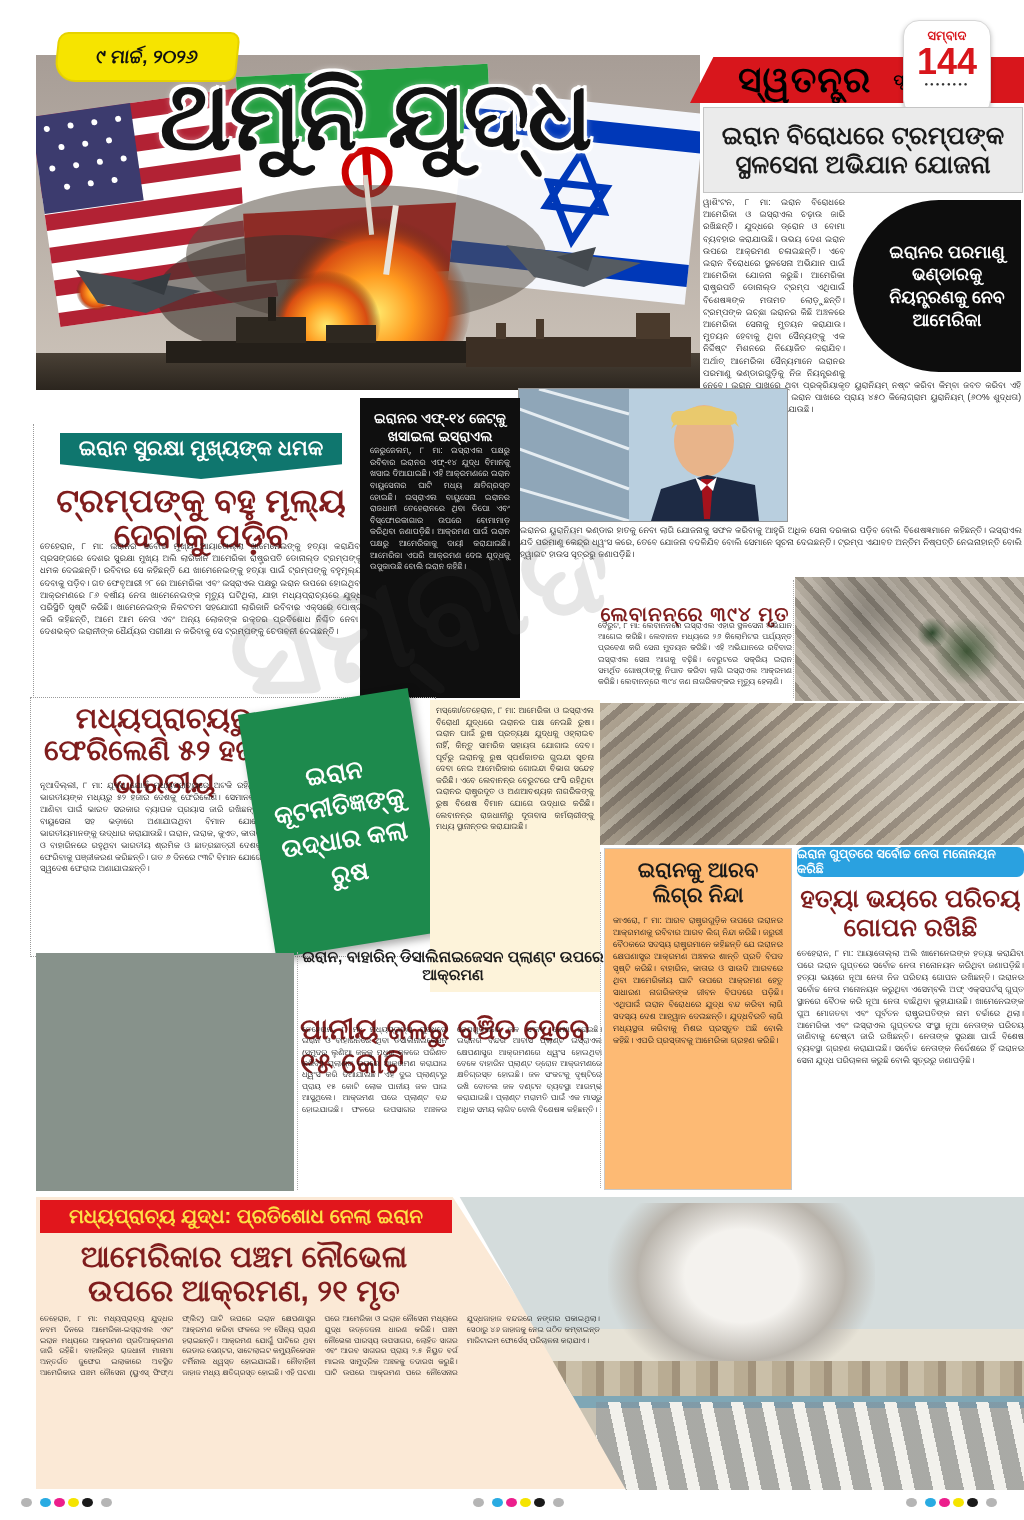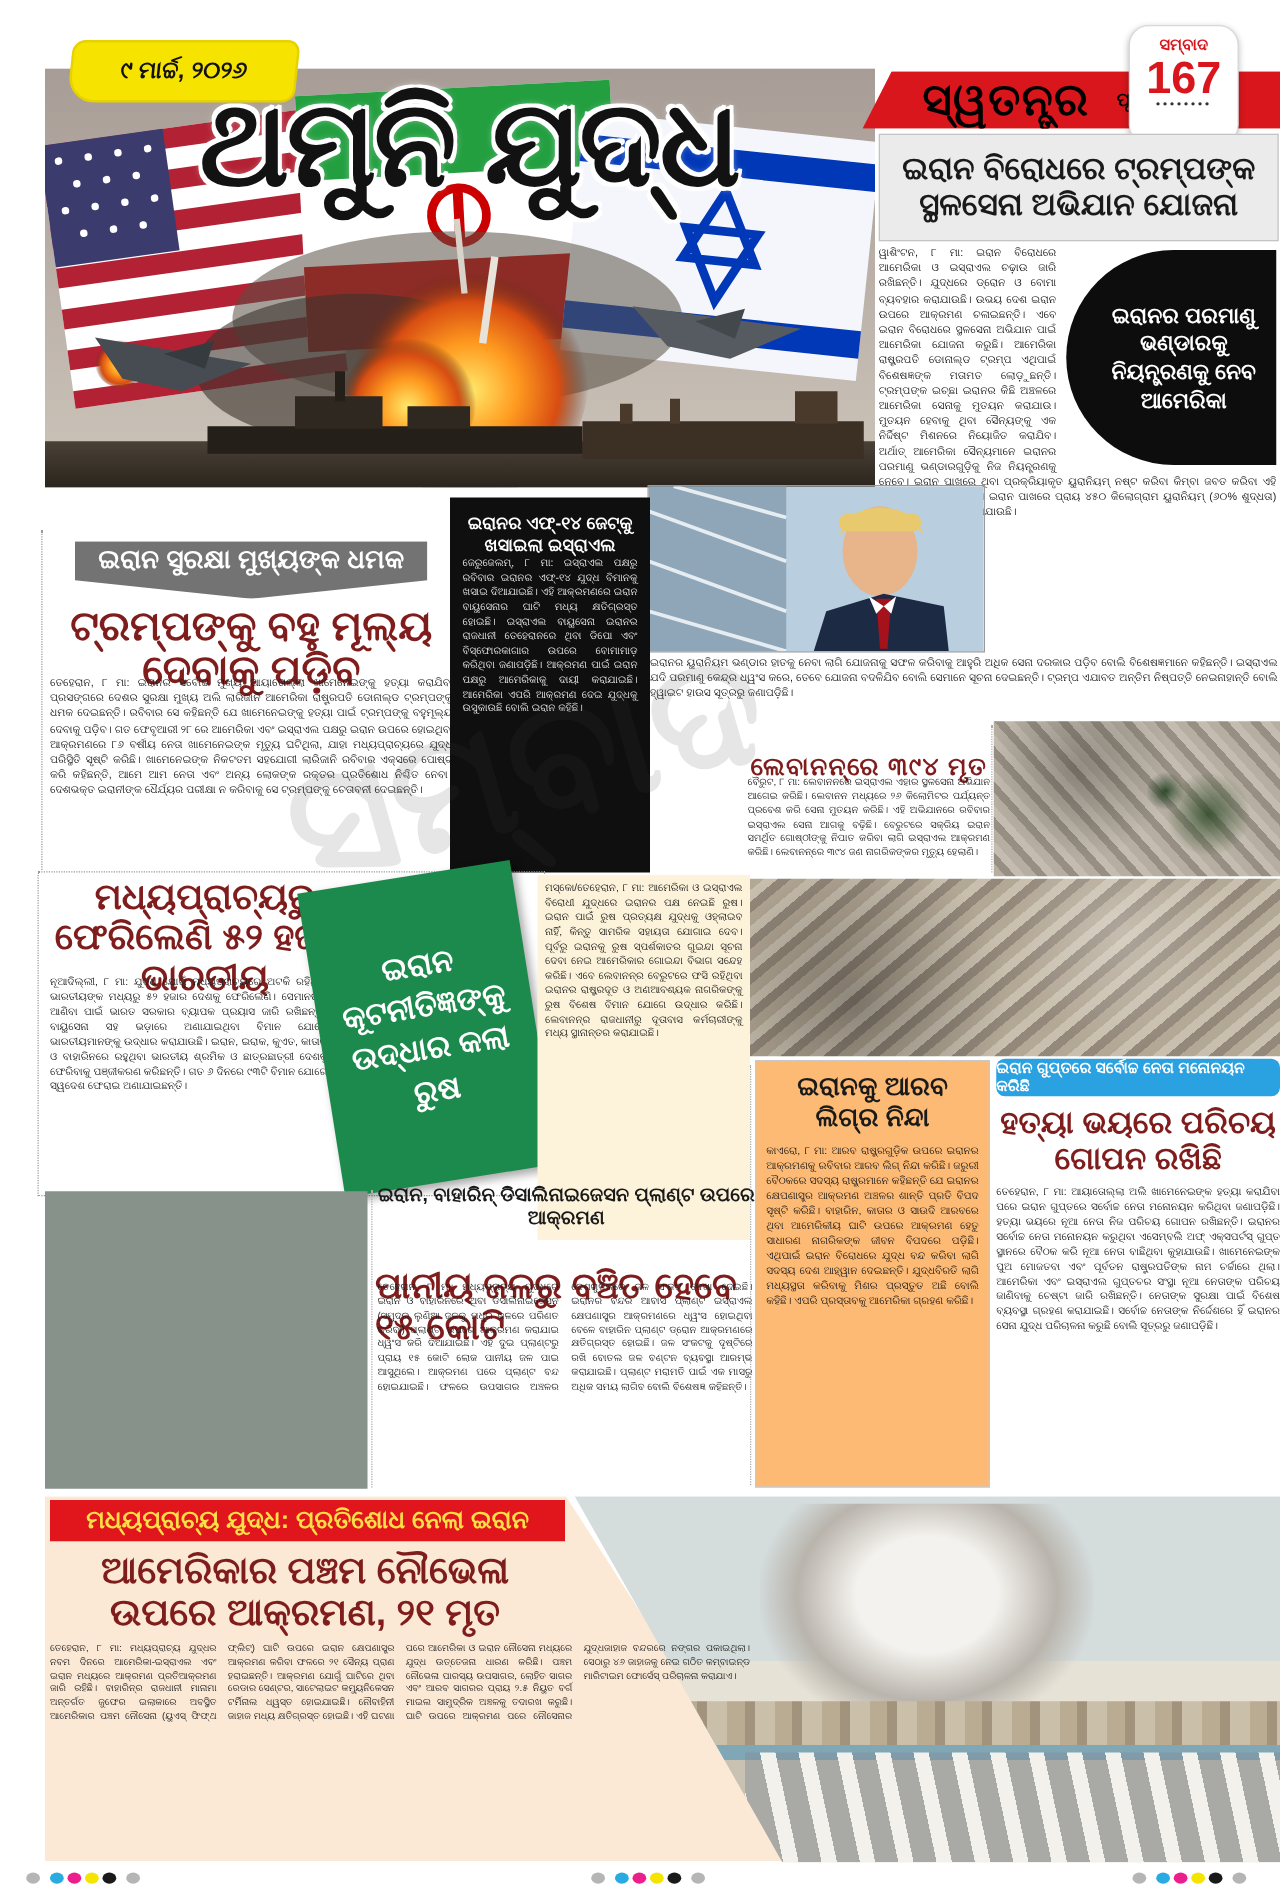--- a/index.html
+++ b/index.html
@@ -56,21 +56,21 @@
     clip-path:polygon(5% 0,100% 0,100% 100%,33% 100%);
     background:linear-gradient(#d4dcdc 0 45%,#e6e2d6 45% 62%,#7fa7b6 62% 72%,#c9c2b2 72% 100%);}
   #explosion-photo .smoke{position:absolute;left:30%;top:2%;width:45%;height:62%;
     background:radial-gradient(ellipse at 50% 40%,#f4f2ee 0 30%,#b9b4ac 55%,transparent 72%);}
   #explosion-photo .city{position:absolute;left:0;top:56%;width:100%;height:12%;
     background:repeating-linear-gradient(90deg,#b9ac93 0 14px,#a2937c 14px 22px,#cabfa8 22px 38px);}
   #explosion-photo .railing{position:absolute;left:28%;top:70%;width:72%;height:30%;
     background:repeating-linear-gradient(78deg,#f2f1ec 0 12px,rgba(130,140,150,.45) 12px 30px);}
   
   #threat-box{left:33px;top:424px;width:336px;height:272px;border-left:1px dotted #9a9a9a;border-right:1px dotted #9a9a9a;}
-  #threat-kicker{left:60px;top:433px;width:282px;height:46px;background:#737373;color:#fff;
+  #threat-kicker{left:60px;top:433px;width:282px;height:46px;background:#0f766e;color:#fff;
     clip-path:polygon(0 0,100% 0,100% 68%,50% 100%,0 68%);display:flex;align-items:flex-start;justify-content:center;
     font-size:21px;font-weight:bold;padding-top:3px;box-sizing:border-box;}
   #threat-headline{left:36px;top:484px;width:330px;text-align:center;font-size:33px;font-weight:bold;line-height:1.05;}
   #threat-body{left:40px;top:540px;width:322px;height:152px;font-size:8.6px;}
   
   #f14-box{left:360px;top:398px;width:160px;height:300px;background:#0f0f0f;color:#fff;padding:12px 10px;box-sizing:border-box;}
   #f14-headline{font-size:14px;font-weight:bold;text-align:center;line-height:1.25;}
   #f14-body{font-size:8.2px;color:#e8e8e8;}
   
   #indians-box{left:30px;top:697px;width:404px;height:258px;border:1px dotted #9a9a9a;}
@@ -227,21 +227,21 @@
 
   <div class="abs" id="date-tag">୯ ମାର୍ଚ୍ଚ, ୨୦୨୬</div>
 
   <div class="abs" id="section-banner">
     <span class="sec">ସ୍ୱତନ୍ତ୍ର</span>
     <span class="pg">ପୃ-୨</span>
   </div>
 
   <div class="abs" id="logo-badge">
     <div class="ln">ସମ୍ବାଦ</div>
-    <div class="num">167</div>
+    <div class="num">144</div>
     <div class="dots">●●●●●●●●</div>
   </div>
 
   <div class="abs" id="gs-headbox">ଇରାନ ବିରୋଧରେ ଟ୍ରମ୍ପଙ୍କ ସ୍ଥଳସେନା ଅଭିଯାନ ଯୋଜନା</div>
   <div class="abs just" id="gs-body">
     <div id="gs-bubble">ଇରାନର ପରମାଣୁ ଭଣ୍ଡାରକୁ ନିୟନ୍ତ୍ରଣକୁ ନେବ ଆମେରିକା</div>
     <span>ୱାଶିଂଟନ, ୮ ମା: ଇରାନ ବିରୋଧରେ ଆମେରିକା ଓ ଇସ୍ରାଏଲ ଚଢ଼ାଉ ଜାରି ରଖିଛନ୍ତି। ଯୁଦ୍ଧରେ ଡ୍ରୋନ ଓ ବୋମା ବ୍ୟବହାର କରାଯାଉଛି। ଉଭୟ ଦେଶ ଇରାନ ଉପରେ ଆକ୍ରମଣ ଚଳାଇଛନ୍ତି। ଏବେ ଇରାନ ବିରୋଧରେ ସ୍ଥଳସେନା ଅଭିଯାନ ପାଇଁ ଆମେରିକା ଯୋଜନା କରୁଛି। ଆମେରିକା ରାଷ୍ଟ୍ରପତି ଡୋନାଲ୍ଡ ଟ୍ରମ୍ପ ଏଥିପାଇଁ ବିଶେଷଜ୍ଞଙ୍କ ମତାମତ ଲୋଡ଼ୁଛନ୍ତି। ଟ୍ରମ୍ପଙ୍କ ଇଚ୍ଛା ଇରାନର କିଛି ଅଞ୍ଚଳରେ ଆମେରିକା ସେନାକୁ ମୁତୟନ କରାଯାଉ। ମୁତୟନ ହେବାକୁ ଥିବା ସୈନ୍ୟଙ୍କୁ ଏକ ନିର୍ଦ୍ଦିଷ୍ଟ ମିଶନରେ ନିୟୋଜିତ କରାଯିବ। ଅର୍ଥାତ୍ ଆମେରିକା ସୈନ୍ୟମାନେ ଇରାନର ପରମାଣୁ ଭଣ୍ଡାରଗୁଡ଼ିକୁ ନିଜ ନିୟନ୍ତ୍ରଣକୁ ନେବେ। ଇରାନ ପାଖରେ ଥିବା ପ୍ରକ୍ରିୟାକୃତ ୟୁରାନିୟମ୍ ନଷ୍ଟ କରିବା କିମ୍ବା ଜବତ କରିବା ଏହି ଅଭିଯାନର ଲକ୍ଷ୍ୟ ରହିଛି। ଇରାନ ପାଖରେ ପ୍ରାୟ ୪୫୦ କିଲୋଗ୍ରାମ ୟୁରାନିୟମ୍ (୬୦% ଶୁଦ୍ଧତା) ମହଜୁଦ ଥିବା ଅନୁମାନ କରାଯାଉଛି।</span>
   </div>
   <div class="abs just" id="gs-body2">ଇରାନର ୟୁରାନିୟମ ଭଣ୍ଡାର ହାତକୁ ନେବା ଲାଗି ଯୋଜନାକୁ ସଫଳ କରିବାକୁ ଆହୁରି ଅଧିକ ସେନା ଦରକାର ପଡ଼ିବ ବୋଲି ବିଶେଷଜ୍ଞମାନେ କହିଛନ୍ତି। ଇସ୍ରାଏଲ ଯଦି ପରମାଣୁ କେନ୍ଦ୍ର ଧ୍ୱଂସ କରେ, ତେବେ ଯୋଜନା ବଦଳିଯିବ ବୋଲି ସେମାନେ ସୂଚନା ଦେଇଛନ୍ତି। ଟ୍ରମ୍ପ ଏଯାବତ ଅନ୍ତିମ ନିଷ୍ପତ୍ତି ନେଇନାହାନ୍ତି ବୋଲି ହ୍ୱାଇଟ ହାଉସ ସୂତ୍ରରୁ ଜଣାପଡ଼ିଛି।</div>
 

